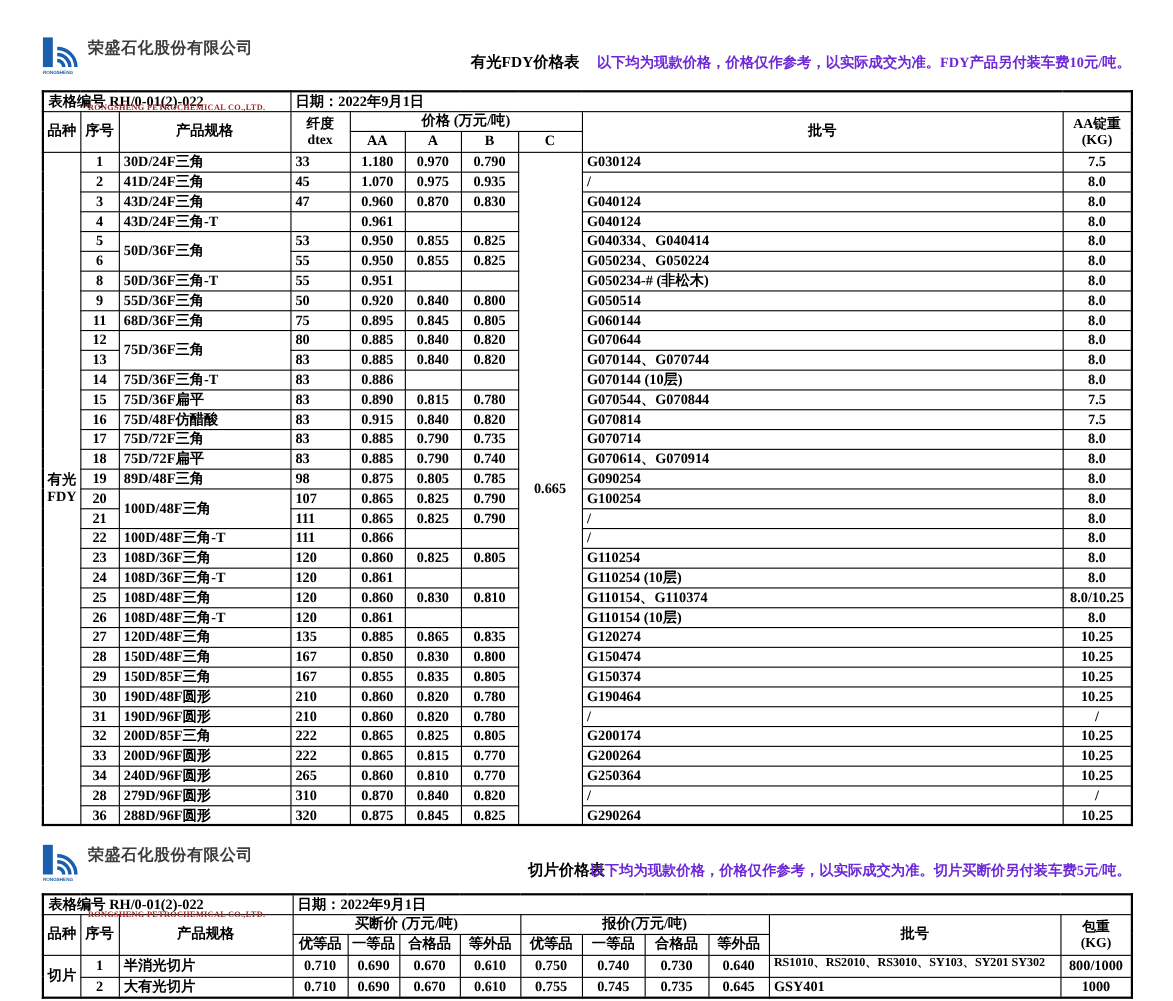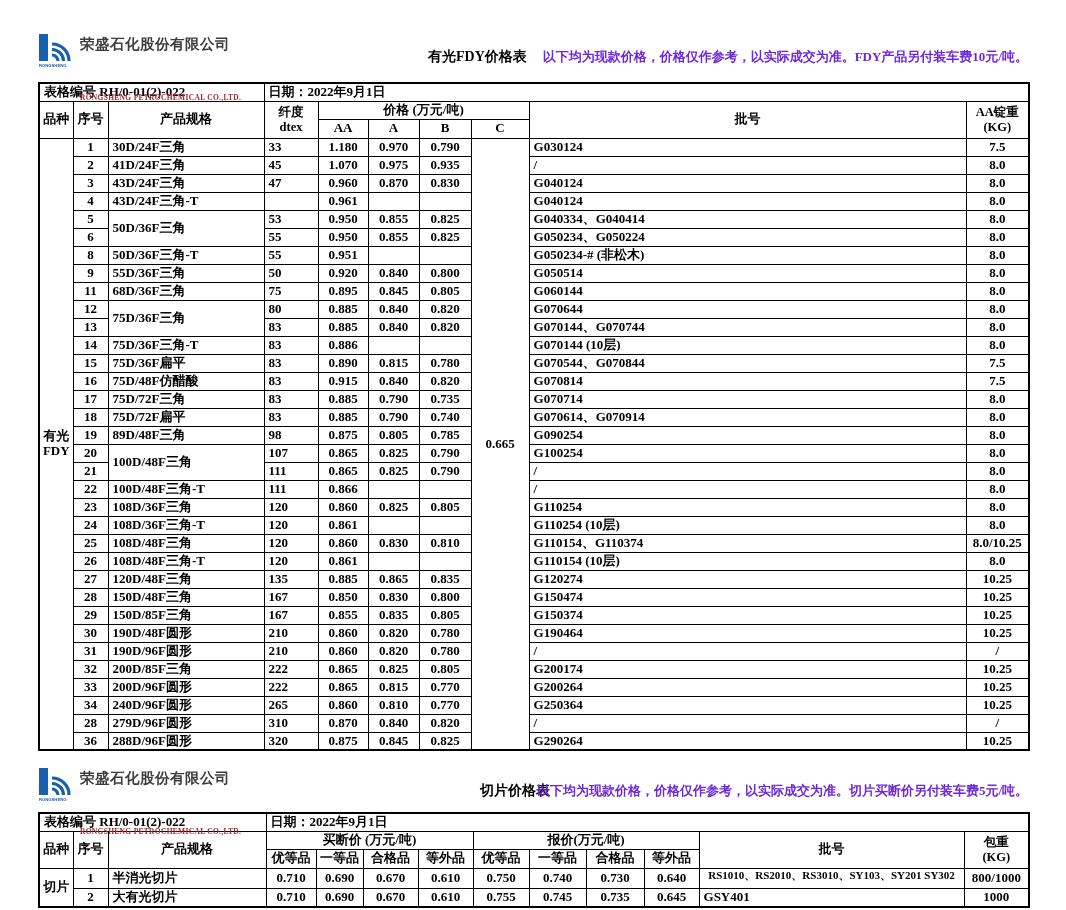--- a/index.html
+++ b/index.html
@@ -28,21 +28,21 @@
     padding:0;overflow:hidden;white-space:nowrap;vertical-align:middle;line-height:1.1;
   }
   .grid tr{height:18px;}
   .grid tr.hrow2{height:19px;}
   .grid tr.r20{height:20px;}
   .grid tr.r19{height:19px;}
   .grid td.l{text-align:left;padding:0 4px;}
   .grid td.hd2 div{line-height:1.15;font-size:12.5px;}
   .grid td.cat div{line-height:1.15;}
   .grid td.batch-wrap{
-    text-align:center;vertical-align:top;white-space:normal;
+    text-align:left;vertical-align:top;white-space:normal;
     font-size:11px;line-height:11px;padding:1px 4px 0 4px;word-break:break-all;
   }
 </style>
 </head>
 <body>
 
 <div class="page">
 
   <section class="sec sec-fdy">
     <div class="sec-header">

